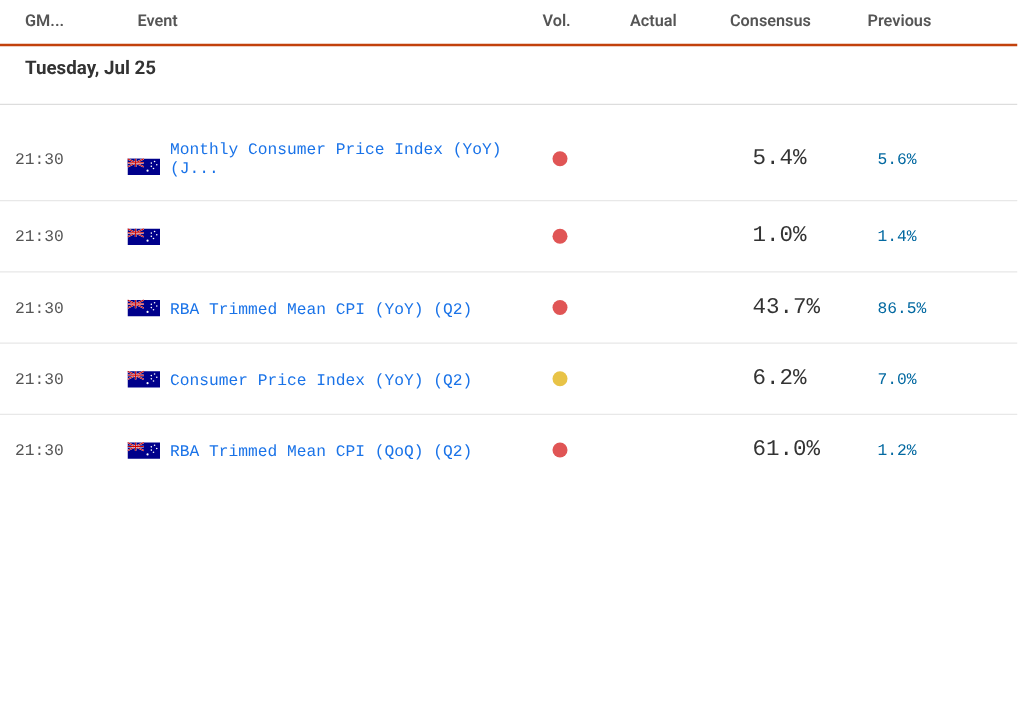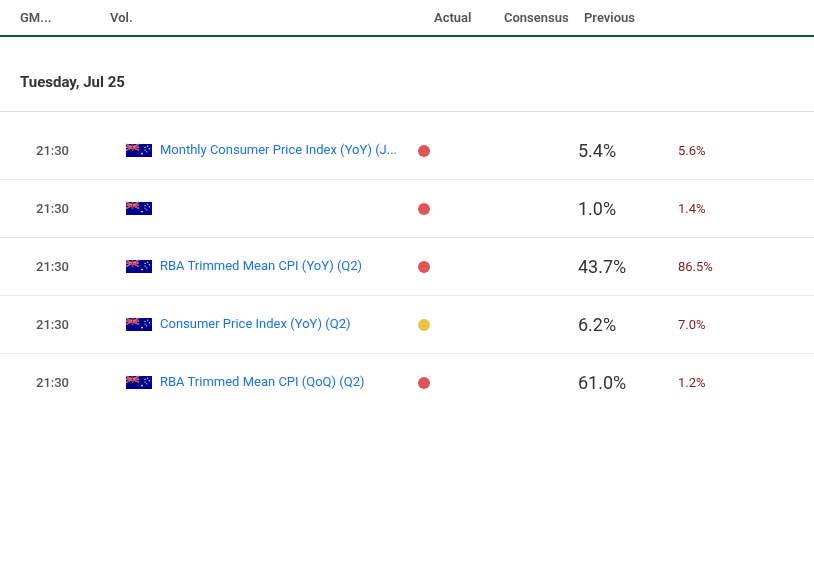--- a/index.html
+++ b/index.html
@@ -18,66 +18,67 @@
 
     .table-container {
       width: 100%;
       padding: 0;
     }
 
     .table-header {
       display: grid;
       grid-template-columns: 90px 1fr 70px 80px 110px 100px;
       padding: 10px 20px;
-      border-bottom: 2px solid #14532d;
+      border-bottom: 2px solid #c2410c;
     }
 
     .table-header .col-label {
       font-size: 13px;
       font-weight: 600;
       color: #555;
     }
 
     .date-section {
-      padding: 36px 20px 10px 20px;
+      padding: 8px 20px 10px 20px;
     }
 
     .date-label {
       font-size: 15px;
       font-weight: 700;
       color: #333;
     }
 
     .date-divider {
       border: none;
       border-top: 1px solid #ddd;
       margin: 10px 0;
     }
 
     .event-row {
       display: grid;
       grid-template-columns: 90px 1fr 70px 80px 110px 100px;
-      padding: 18px 36px;
+      padding: 18px 12px;
       border-bottom: 1px solid #e8e8e8;
       align-items: center;
+      font-family: Liberation Mono, monospace;
     }
 
     .event-row:last-child {
       border-bottom: none;
     }
 
     .time-cell {
       font-size: 13px;
       color: #555;
       font-weight: 500;
     }
 
     .event-cell {
       display: flex;
-      align-items: flex-start;
+      align-items: flex-end;
       gap: 8px;
     }
 
     .event-name {
       font-size: 13px;
       color: #1a73e8;
       cursor: pointer;
     }
 
     .vol-dot {
@@ -106,39 +107,40 @@
     }
 
     .consensus-cell {
       font-size: 18px;
       color: #333;
       padding-left: 10px;
     }
 
     .previous-cell {
       font-size: 13px;
-      color: #7f1d1d;
+      color: #0369a1;
     }
 
     
     .au-flag {
       width: 26px;
       height: 17px;
       display: inline-block;
       vertical-align: middle;
       flex-shrink: 0;
     }
   </style>
 </head>
 <body>
 
 <div class="table-container">
 
   <div class="table-header">
     <div class="col-label">GM...</div>
+    <div class="col-label">Event</div>
     <div class="col-label">Vol.</div>
     <div class="col-label">Actual</div>
     <div class="col-label">Consensus</div>
     <div class="col-label">Previous</div>
   </div>
 
   <div class="date-section">
     <div class="date-label">Tuesday, Jul 25</div>
   </div>
   <hr class="date-divider">

